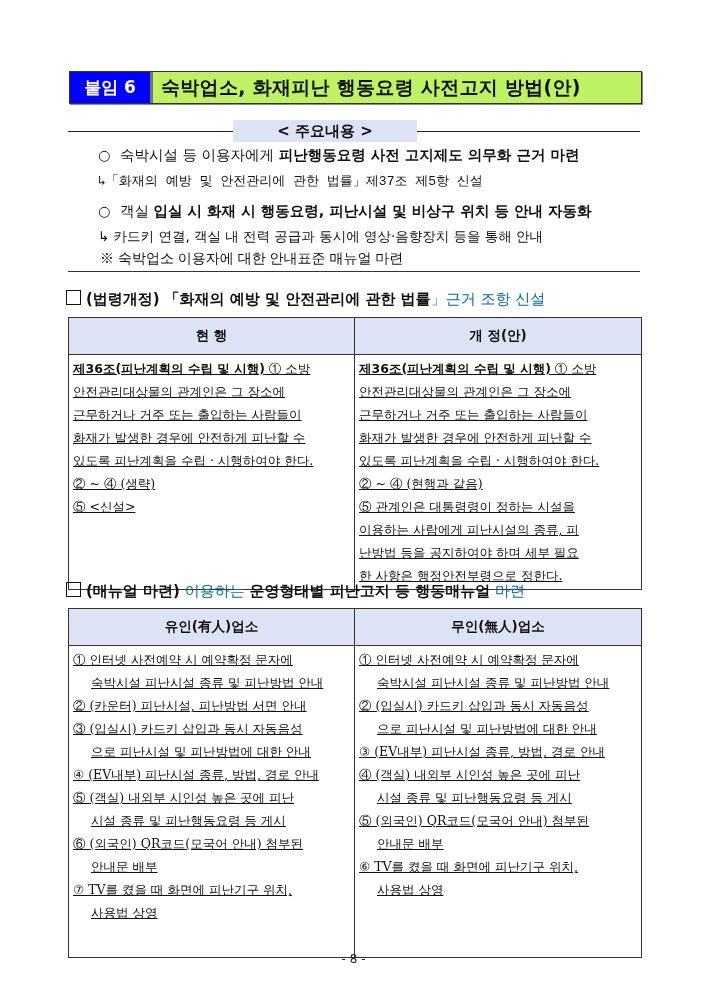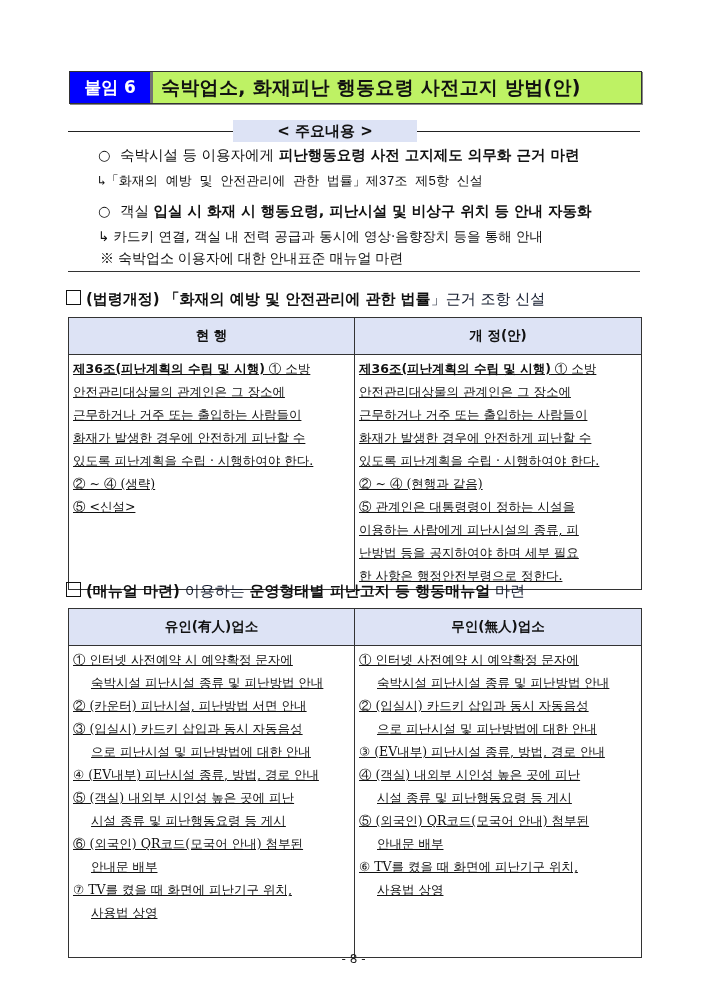--- a/index.html
+++ b/index.html
@@ -16,21 +16,21 @@
   .summary-label { position:absolute; left:233px; top:120px; width:184px; height:22px; background:#dde3f5; text-align:center; font-family:"DejaVu Sans", sans-serif; font-weight:bold; font-size:15px; line-height:22px; }
   .summary-bottom { position:absolute; left:68px; top:271px; width:572px; height:1px; background:#333; }
   .sline { position:absolute; left:78px; font-size:14.5px; white-space:nowrap; font-family:"DejaVu Sans", sans-serif;margin-left:20px; }
   .sline b { font-weight:bold; }
   .sub { position:absolute; font-size:13px; white-space:nowrap; font-family:Liberation Mono, monospace; }
   .note { position:absolute; font-size:14px; white-space:nowrap; font-family:Liberation Sans, sans-serif; }
 
   
   .sec-head { position:absolute; left:66px; font-size:15px; white-space:nowrap; font-family:"DejaVu Sans", sans-serif; }
   .sec-head b { font-weight:bold; }
-  .sec-head .light { color:#0f172a; font-family:"DejaVu Serif", serif; }
+  .sec-head .light { color:#0369a1; font-family:"DejaVu Serif", serif; }
   .box-icon { display:inline-block; width:13px; height:13px; border:1.3px solid #111; vertical-align:-1px; margin-right:5px; }
 
   
   table.doc { position:absolute; left:68px; border-collapse:collapse; table-layout:fixed; }
   table.doc th { background:#dde3f5; font-family:"DejaVu Sans", sans-serif; font-weight:bold; font-size:13.5px; border:1px solid #333; height:20px; padding:8px; }
   table.doc td { border:1px solid #333; vertical-align:top; padding:2px 4px; font-size:12.5px; line-height:23px; text-align:justify; }
   table.doc td .ln { display:block; white-space:nowrap;text-decoration:underline; }
   .bold { font-weight:bold; font-family:"DejaVu Sans", sans-serif; }
   .ul { text-decoration:underline; }
   .indent { padding-left:18px; }

